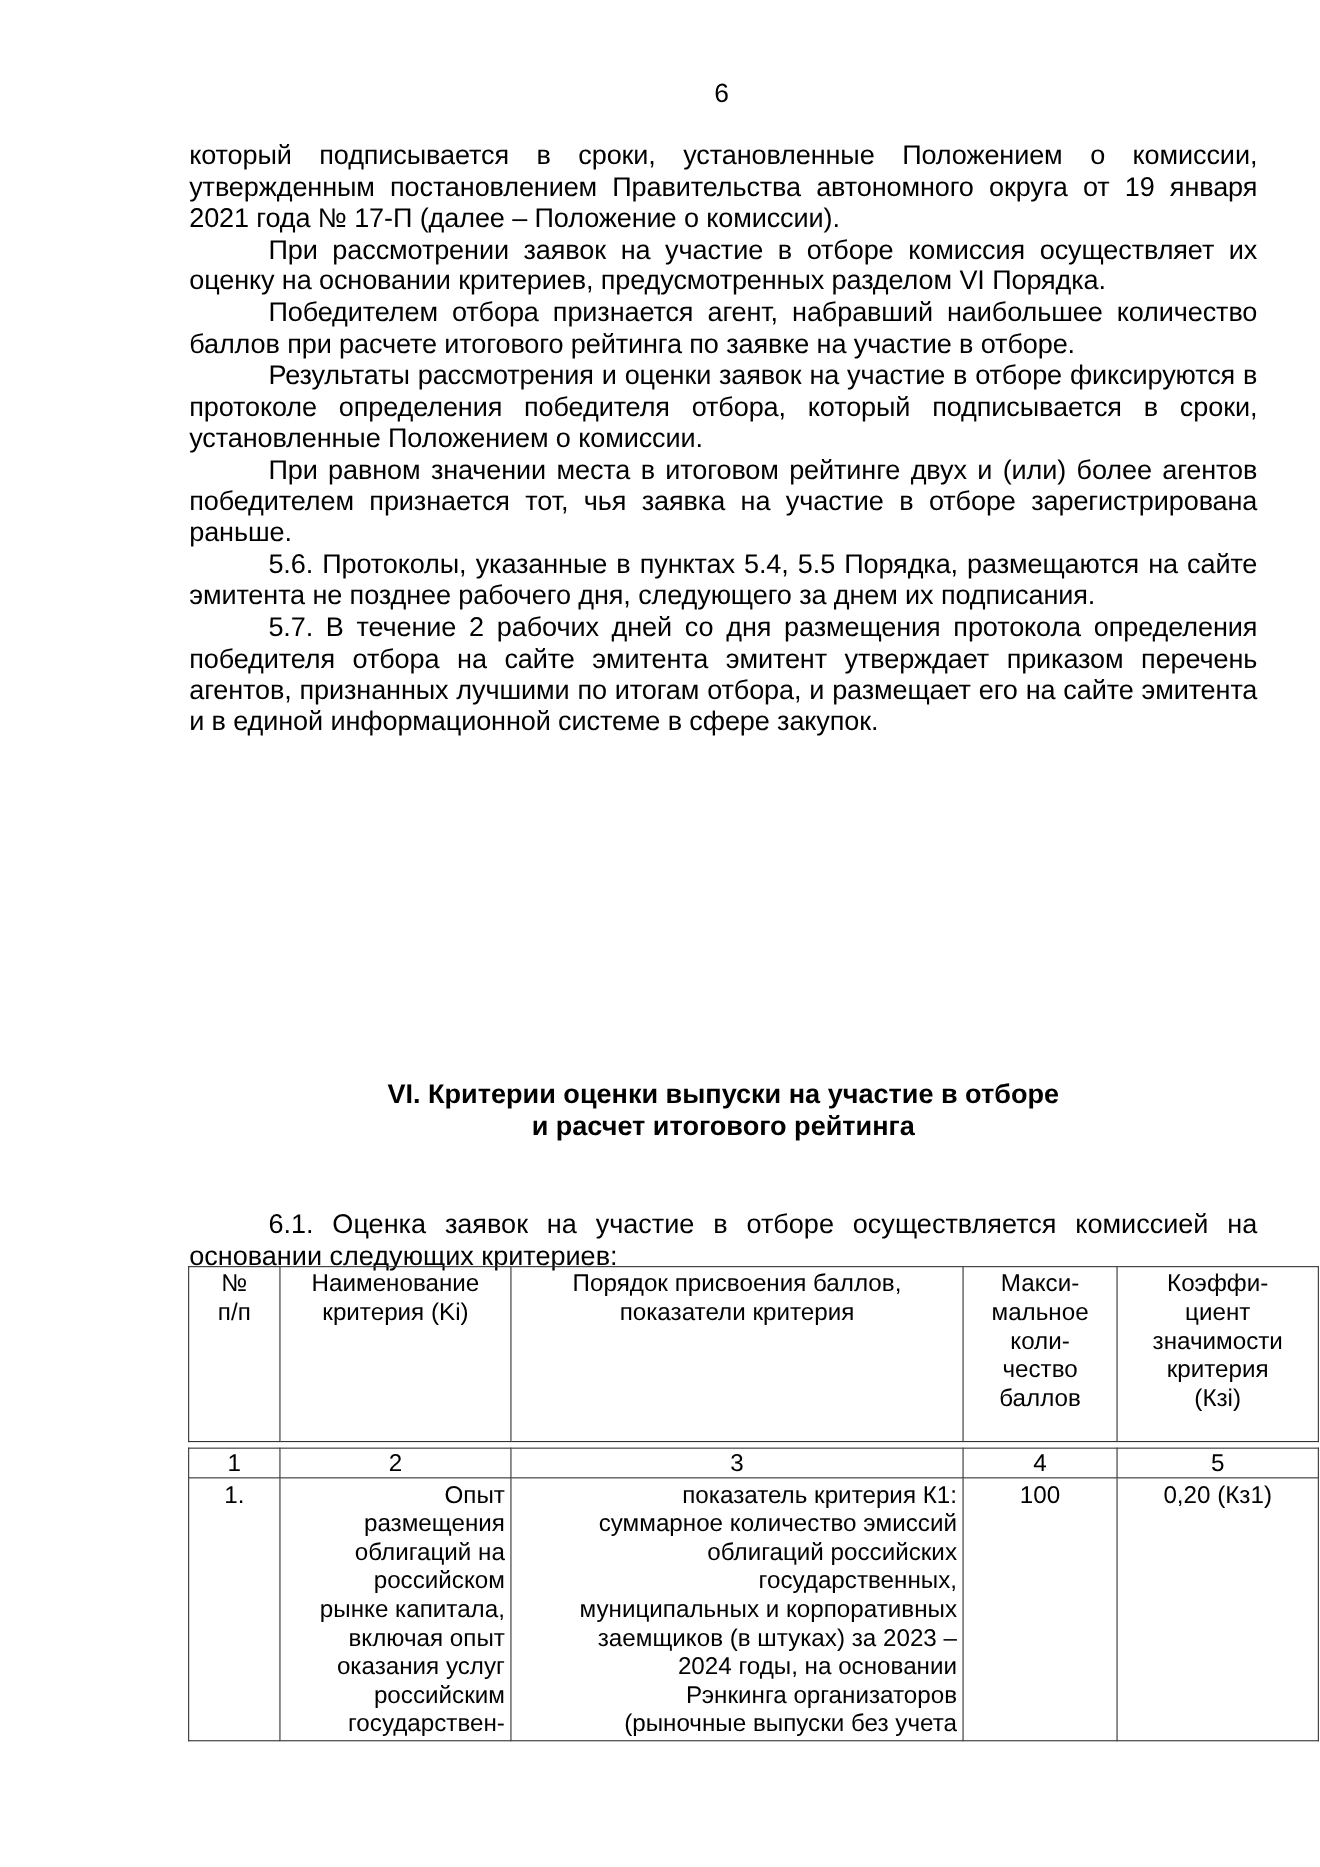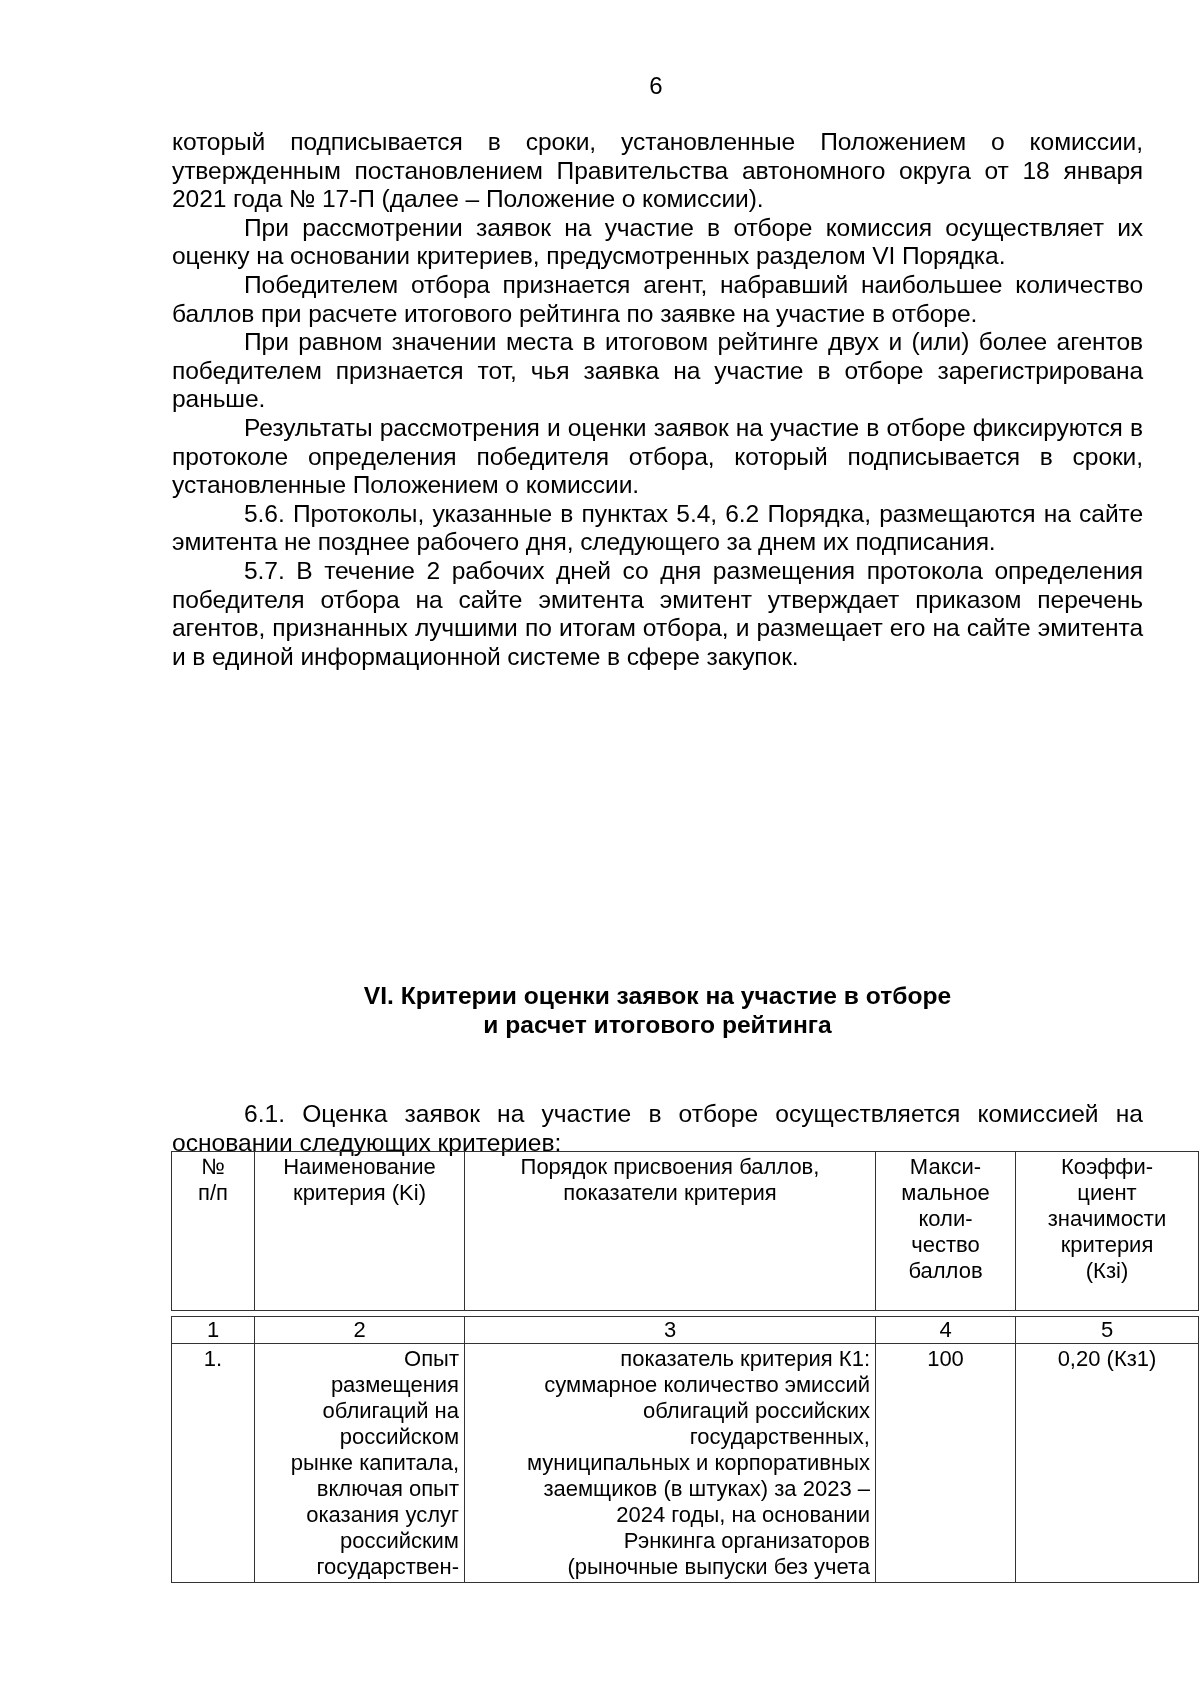--- a/index.html
+++ b/index.html
@@ -105,31 +105,31 @@
     td.left { text-align: right; }
     td.center { text-align: center; }
     .cell-line { display: block; white-space: nowrap; }
   </style>
 </head>
 <body>
 
 <div class="page-number">6</div>
 
 <div class="body-text">
-  <p>который подписывается в сроки, установленные Положением о комиссии, утвержденным постановлением Правительства автономного округа от 18 января 2021 года № 17-П (далее – Положение о комиссии).</p>
+  <p>который подписывается в сроки, установленные Положением о комиссии, утвержденным постановлением Правительства автономного округа от 19 января 2021 года № 17-П (далее – Положение о комиссии).</p>
   <p class="indent">При рассмотрении заявок на участие в отборе комиссия осуществляет их оценку на основании критериев, предусмотренных разделом VI Порядка.</p>
   <p class="indent">Победителем отбора признается агент, набравший наибольшее количество баллов при расчете итогового рейтинга по заявке на участие в отборе.</p>
+  <p class="indent">Результаты рассмотрения и оценки заявок на участие в отборе фиксируются в протоколе определения победителя отбора, который подписывается в сроки, установленные Положением о комиссии.</p>
   <p class="indent">При равном значении места в итоговом рейтинге двух и (или) более агентов победителем признается тот, чья заявка на участие в отборе зарегистрирована раньше.</p>
-  <p class="indent">Результаты рассмотрения и оценки заявок на участие в отборе фиксируются в протоколе определения победителя отбора, который подписывается в сроки, установленные Положением о комиссии.</p>
-  <p class="indent">5.6. Протоколы, указанные в пунктах 5.4, 6.2 Порядка, размещаются на сайте эмитента не позднее рабочего дня, следующего за днем их подписания.</p>
+  <p class="indent">5.6. Протоколы, указанные в пунктах 5.4, 5.5 Порядка, размещаются на сайте эмитента не позднее рабочего дня, следующего за днем их подписания.</p>
   <p class="indent">5.7. В течение 2 рабочих дней со дня размещения протокола определения победителя отбора на сайте эмитента эмитент утверждает приказом перечень агентов, признанных лучшими по итогам отбора, и размещает его на сайте эмитента и в единой информационной системе в сфере закупок.</p>
 </div>
 
 <div class="heading">
-  <div>VI. Критерии оценки заявок на участие в отборе</div>
+  <div>VI. Критерии оценки выпуски на участие в отборе</div>
   <div>и расчет итогового рейтинга</div>
 </div>
 
 <p class="para61">6.1. Оценка заявок на участие в отборе осуществляется комиссией на основании следующих критериев:</p>
 
 <table class="criteria header-table">
   <tbody>
       <tr>
     <td class="c1">
       <span class="cell-line">№</span>

